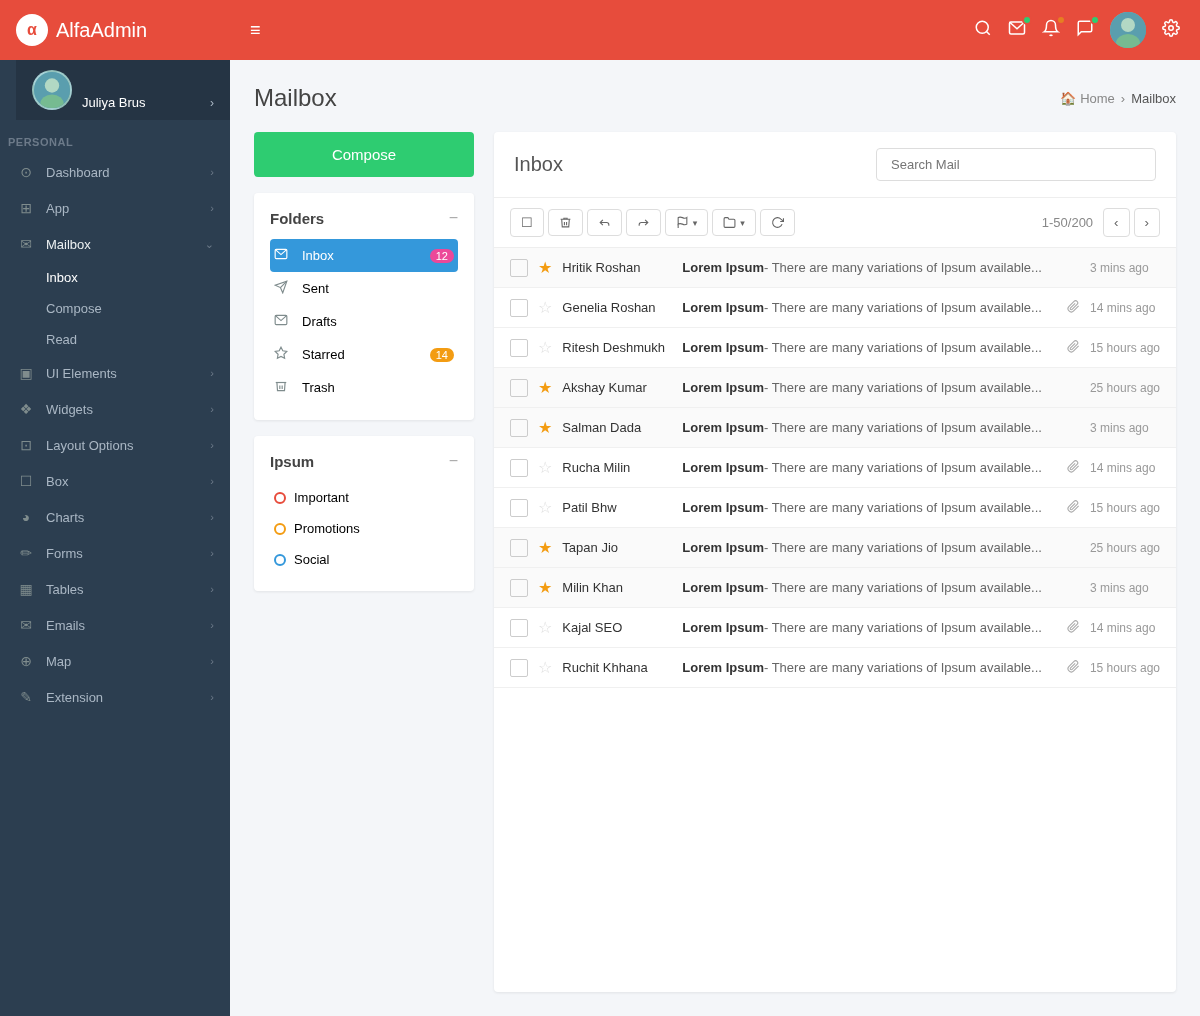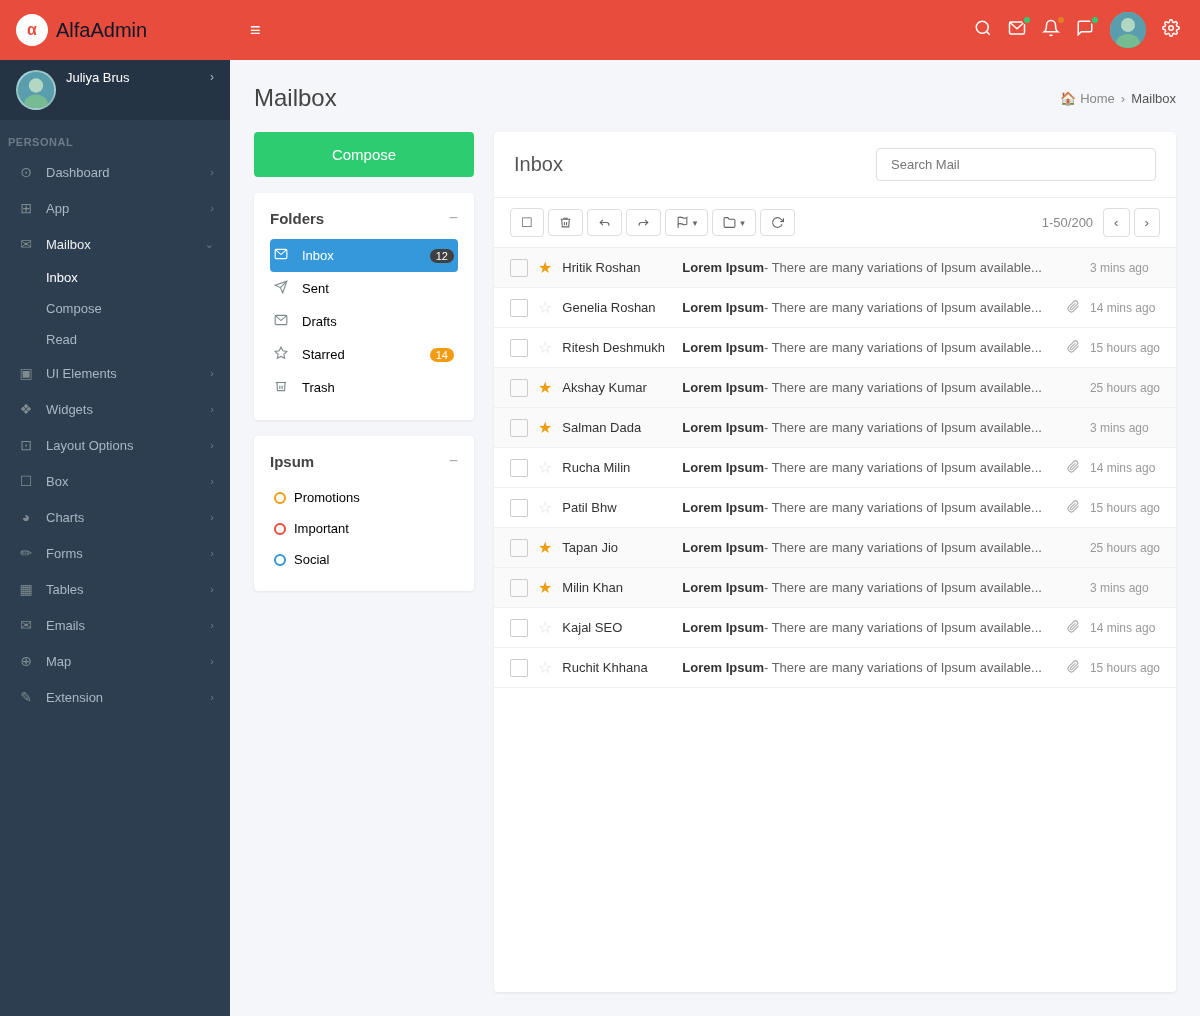--- a/index.html
+++ b/index.html
@@ -5,24 +5,24 @@
     * { box-sizing: border-box; margin: 0; padding: 0; }
     body { font-family: 'Segoe UI', Arial, sans-serif; background: #f4f6f9; color: #333; font-size: 14px; }
 
     
     .app-wrapper { display: flex; height: 1016px; width: 1200px; overflow: hidden; }
 
     
     .sidebar { width: 230px; background: #2c3e50; color: #aab7c4; display: flex; flex-direction: column; flex-shrink: 0; overflow-y: auto; }
     .sidebar-brand { background: #e74c3c; display: flex; align-items: center; padding: 0 16px; height: 60px; flex-shrink: 0; }
     .brand-logo { width: 32px; height: 32px; background: white; border-radius: 50%; display: flex; align-items: center; justify-content: center; font-weight: bold; color: #e74c3c; font-size: 16px; margin-right: 8px; }
-    .brand-name { font-size: 20px; font-weight: bold; color: #0f172a; }
+    .brand-name { font-size: 20px; font-weight: bold; color: #ffffff; }
     .brand-name span { font-weight: 300; }
 
-    .user-panel { background: #253444; padding: 10px 16px; display: flex; align-items: flex-start; }
+    .user-panel { background: #253444; padding: 10px 16px; display: flex; align-items: flex-end; margin-left: 16px; }
     .user-avatar { width: 40px; height: 40px; border-radius: 50%; background: linear-gradient(135deg, #89c4cf, #5a9e8f); border: 2px solid rgba(255,255,255,0.3); margin-right: 10px; overflow: hidden; flex-shrink: 0; }
     .user-avatar svg { width: 100%; height: 100%; }
     .user-name { color: white; font-size: 13px; flex: 1; }
     .user-chevron { color: #aab7c4; font-size: 12px; }
 
     .sidebar-section-label { padding: 16px 8px 6px; font-size: 11px; font-weight: 600; color: #6c7a89; letter-spacing: 0.5px; text-transform: uppercase; }
     .sidebar-item { display: flex; align-items: center; padding: 10px 16px; cursor: pointer; color: #aab7c4; transition: background 0.2s; }
     .sidebar-item .item-icon { width: 20px; margin-right: 10px; font-size: 14px; color: #7f8c8d; display: flex; align-items: center; justify-content: center; }
     .sidebar-item .item-label { flex: 1; font-size: 13px; }
     .sidebar-item .item-arrow { font-size: 11px; color: #6c7a89; }
@@ -64,21 +64,21 @@
     .mail-panel-header { display: flex; align-items: center; justify-content: space-between; margin-bottom: 12px; gap: 44px; }
     .mail-panel-title { font-size: 15px; font-weight: 600; color: #444; }
     .mail-panel-collapse { color: #aaa; cursor: pointer; font-size: 16px; }
 
     .folder-item { display: flex; align-items: center; padding: 8px 4px; cursor: pointer; border-radius: 4px; }
     .folder-item.active { background: #3498db; color: white; border-radius: 4px; }
     .folder-item.active .folder-icon, .folder-item.active .folder-label { color: white; }
     .folder-icon { width: 20px; margin-right: 8px; font-size: 13px; color: #7f8c8d; }
     .folder-label { flex: 1; font-size: 13px; color: #000000; }
     .folder-item.active .folder-label { color: white; }
-    .folder-badge { background: #404040; color: white; font-size: 11px; padding: 1px 6px; border-radius: 10px; }
+    .folder-badge { background: #ec4899; color: white; font-size: 11px; padding: 1px 6px; border-radius: 10px; }
     .folder-badge-yellow { background: #f39c12; }
 
     .label-dot { width: 12px; height: 12px; border-radius: 50%; border: 2px solid; margin-right: 8px; flex-shrink: 0; }
     .label-red { border-color: #e74c3c; }
     .label-yellow { border-color: #f39c12; }
     .label-blue { border-color: #3498db; }
 
     
     .inbox-panel { flex: 1; background: white; border-radius: 4px; box-shadow: 0 1px 3px rgba(0,0,0,0.08); display: flex; flex-direction: column; overflow: hidden; }
     .inbox-header { padding: 16px 20px; display: flex; align-items: center; justify-content: space-between; border-bottom: 1px solid #eee; }
@@ -325,26 +325,26 @@
           </div>
 
           
           <div class="mail-panel">
             <div class="mail-panel-header">
               <span class="mail-panel-title">Ipsum</span>
               <span class="mail-panel-collapse">−</span>
             </div>
             <div id="labels-list">
                 <div class="folder-item">
+    <span class="label-dot label-red"></span>
+    <span class="folder-label">Important</span>
+  </div>
+                <div class="folder-item">
     <span class="label-dot label-yellow"></span>
     <span class="folder-label">Promotions</span>
-  </div>
-                <div class="folder-item">
-    <span class="label-dot label-red"></span>
-    <span class="folder-label">Important</span>
   </div>
                 <div class="folder-item">
     <span class="label-dot label-blue"></span>
     <span class="folder-label">Social</span>
   </div>
               </div>
           </div>
         </div>
 
         <div class="inbox-panel">

